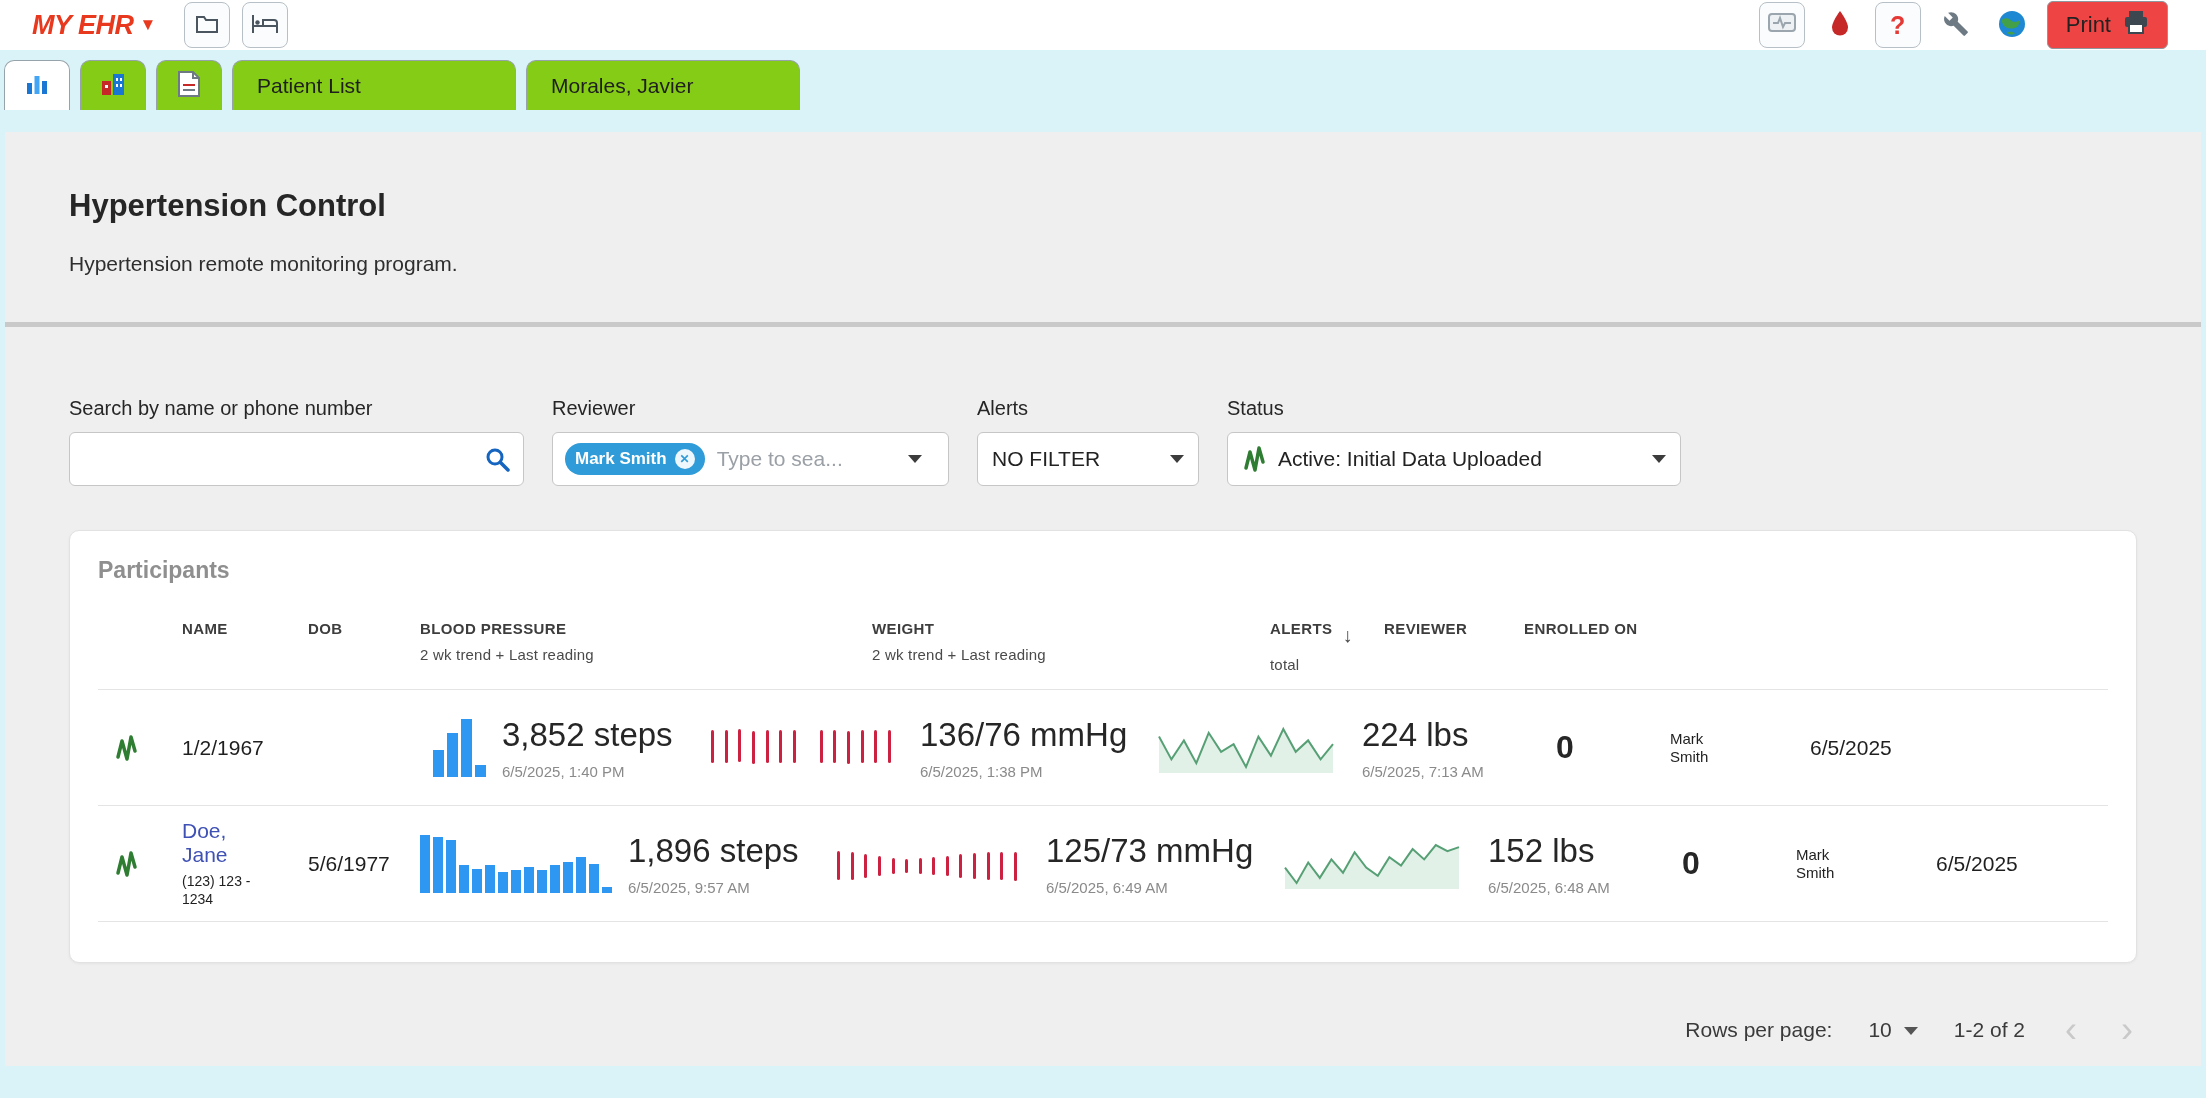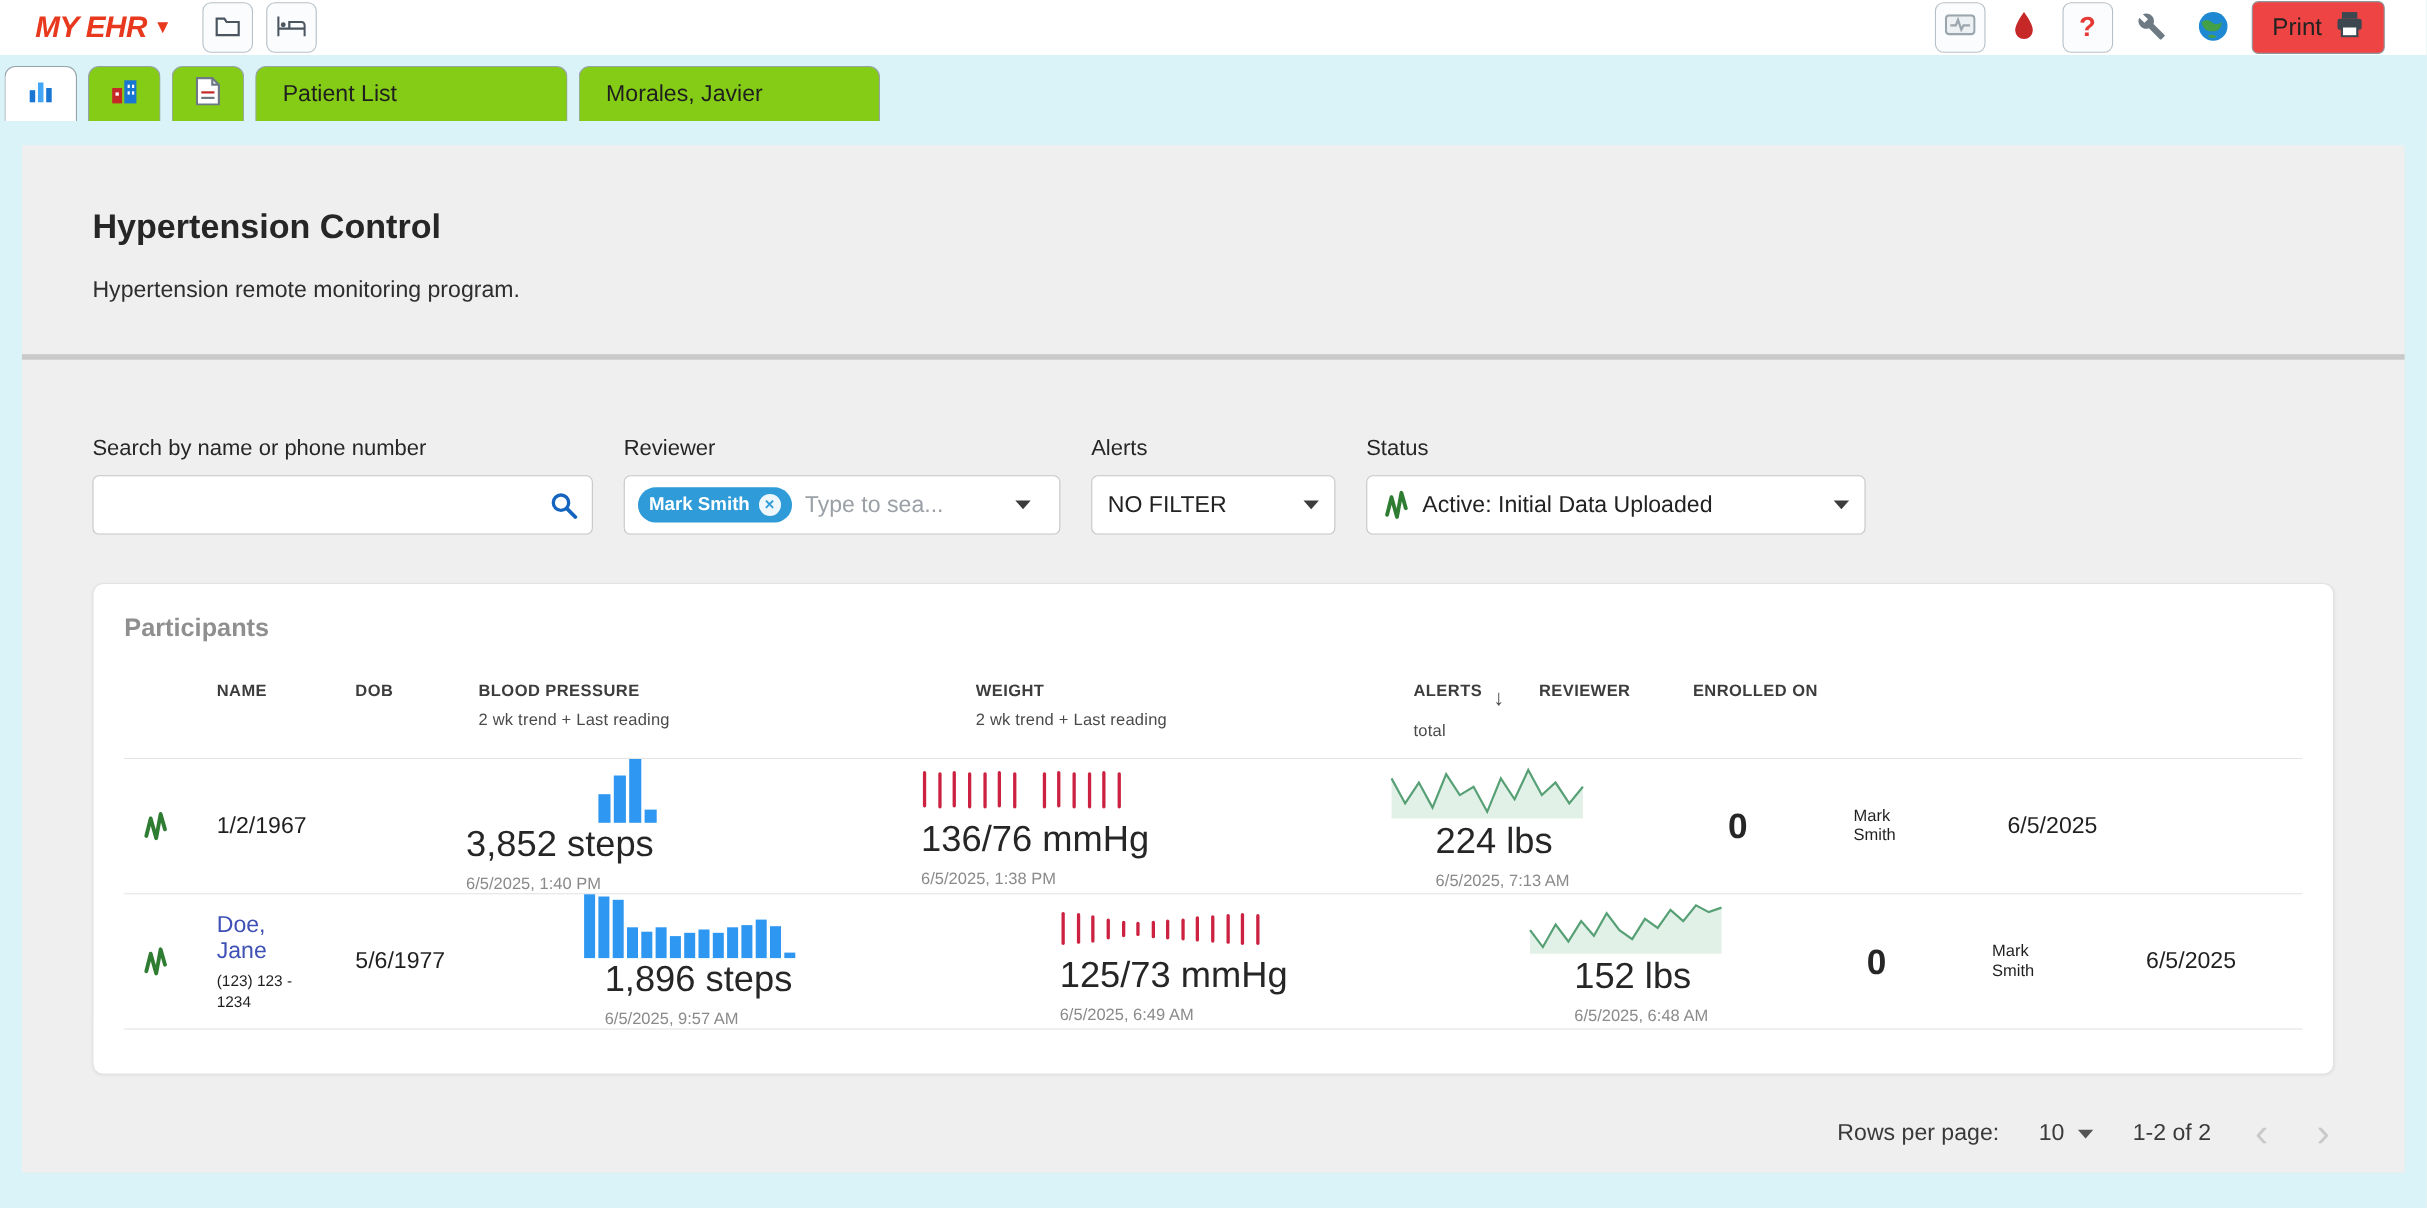--- a/index.html
+++ b/index.html
@@ -25,21 +25,21 @@
   
   .tabbar { height:60px; background:#d9f3f8; display:flex; align-items:flex-end; gap:10px; padding-left:4px; }
   .tab { border:1px solid #97a3aa; border-bottom:none; border-radius:10px 10px 0 0; background:#84cc16; display:flex; align-items:center; height:50px; cursor:pointer; }
   .tab-small { width:66px; justify-content:center; }
   .tab.active { background:#fff; }
   .tab-text { padding:0 24px; font-size:21px; color:#1f1f1f; }
   .tab-patient-list { width:284px; }
   .tab-patient { width:274px; }
 
   
-  .panel { margin:22px 20px 0; background:#efefef; height:934px; position:relative; }
+  .panel { margin:22px 5px 0; background:#efefef; height:934px; position:relative; }
   .page-head { padding:56px 64px 0; }
   .page-title { margin:0; font-size:31px; font-weight:800; color:#262626; }
   .page-subtitle { margin:28px 0 0; font-size:21px; color:#2e2e2e; }
   .big-divider { margin-top:46px; height:5px; background:#c9c9c9; }
 
   
   .filters { display:flex; gap:28px; padding:70px 64px 0; }
   .filter-label { display:block; font-size:20px; color:#262626; margin-bottom:12px; }
   .control { height:54px; border:1px solid #c6c6c6; border-radius:6px; background:#fff; display:flex; align-items:center; cursor:pointer; }
   .search-box { width:455px; }
@@ -69,21 +69,21 @@
   .col-weight { width:398px; }
   .col-alerts { width:114px; }
   .col-reviewer { width:140px; font-size:15px; color:#1f1f1f; white-space:pre-line; line-height:1.2; }
   .col-enrolled { flex:1; font-size:21px; color:#1f1f1f; }
   .th { font-size:15px; font-weight:bold; color:#3d3d3d; letter-spacing:0.4px; }
   .th-sub { font-size:15px; font-weight:normal; color:#4a4a4a; margin-top:9px; letter-spacing:0.2px; }
   .th-alerts-line { display:flex; align-items:flex-start; gap:10px; }
   .sort-arrow { font-size:20px; color:#4a4a4a; font-weight:normal; margin-top:4px; cursor:pointer; }
   .name-link { color:#3f51b5; font-size:21px; line-height:1.15; white-space:pre-line; cursor:pointer; display:block; }
   .phone { font-size:14px; color:#1f1f1f; margin-top:5px; white-space:pre-line; line-height:1.3; }
-  .metric { display:flex; align-items:center;flex-direction:column; }
+  .metric { display:flex; align-items:center; }
   .metric-value { font-size:33px; color:#262626; white-space:nowrap; }
   .metric-time { font-size:15px; color:#8a8a8a; margin-top:9px; white-space:nowrap; }
   .activity-chart { width:192px; height:58px; display:flex; align-items:flex-end; gap:3px; margin-right:16px; flex:none; }
   .bar { flex:1; background:#2e97f2; }
   .bp-chart { width:190px; height:50px; display:flex; margin-right:24px; flex:none; }
   .bp-slot { flex:1; position:relative; }
   .bp-tick { position:absolute; left:calc(50% - 1.5px); width:3px; border-radius:2px; background:#cc2140; }
   .spark { width:176px; height:52px; margin-right:28px; flex:none; }
   .alerts-count { font-size:32px; font-weight:bold; color:#262626; }
 

